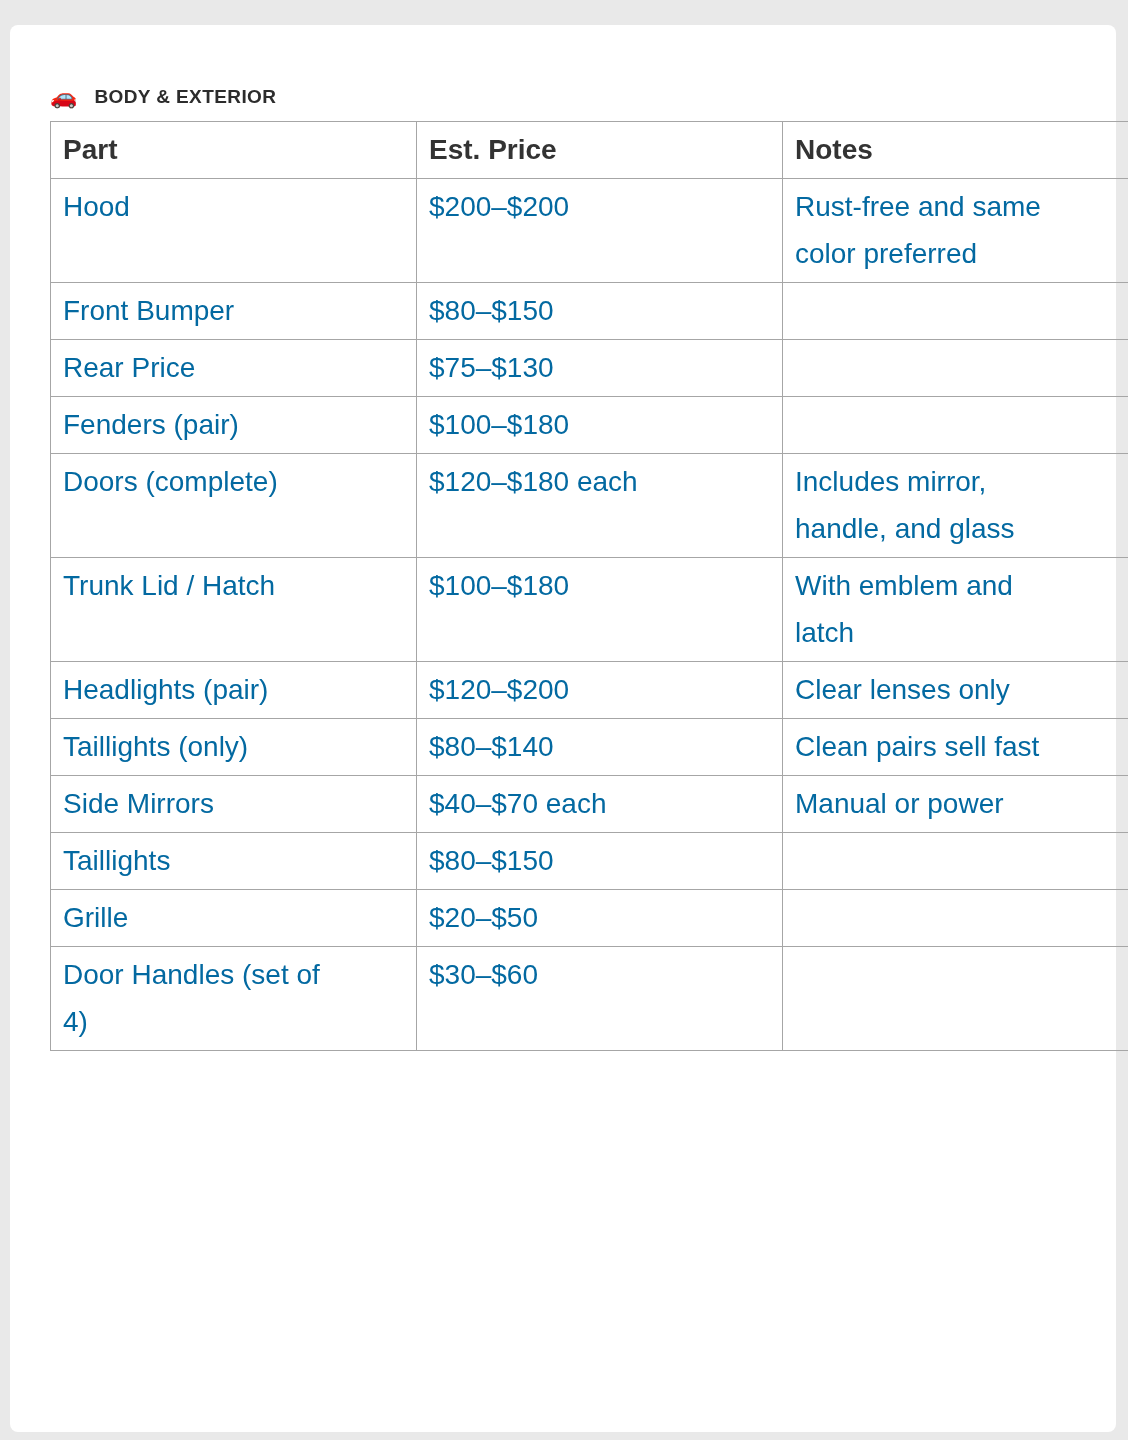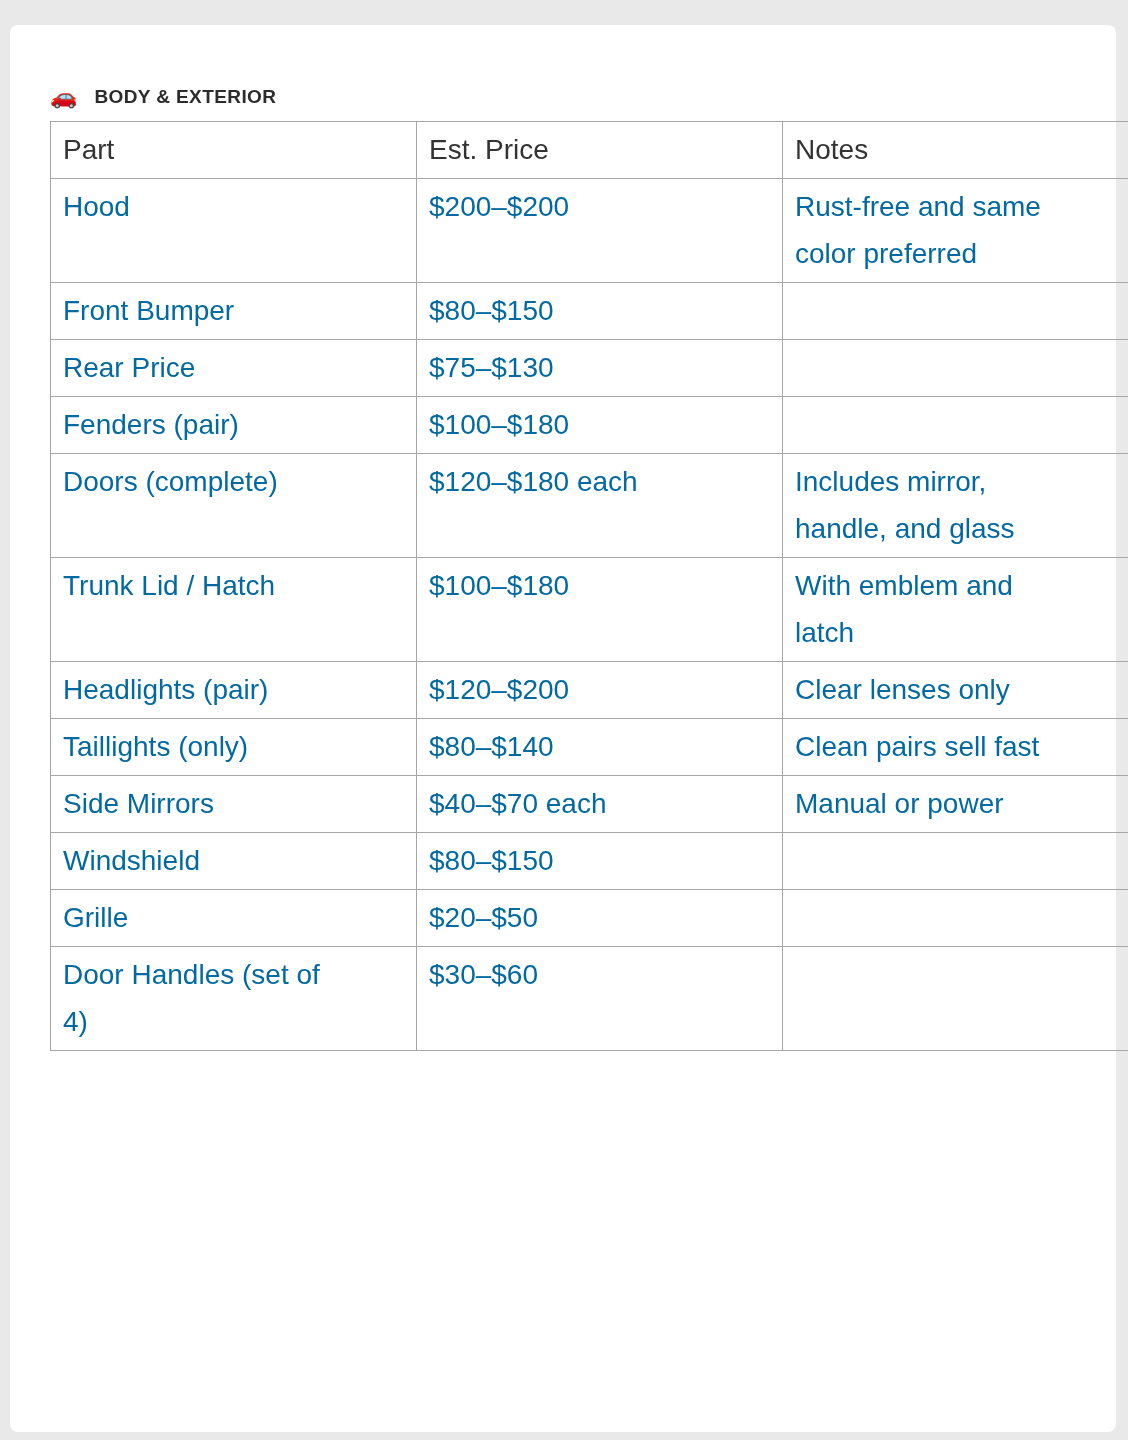--- a/index.html
+++ b/index.html
@@ -53,21 +53,21 @@
     vertical-align: top;
     text-align: left;
     padding: 4px 12px 5px 12px;
     font-size: 28px;
     line-height: 47px;
     color: #0369a1;
     white-space: pre-line;
     overflow: hidden;
   }
   table.parts th {
-    font-weight: 400;
+    font-weight: 700;
     color: #333333;
   }
 </style>
 </head>
 <body>
 
 <div class="page">
 
   <div class="section-heading">
     <span class="emoji">🚗</span>
@@ -125,21 +125,21 @@
           <td>Taillights (only)</td>
           <td>$80–$140</td>
           <td>Clean pairs sell fast</td>
         </tr>
         <tr>
           <td>Side Mirrors</td>
           <td>$40–$70 each</td>
           <td>Manual or power</td>
         </tr>
         <tr>
-          <td>Windshield</td>
+          <td>Taillights</td>
           <td>$80–$150</td>
           <td></td>
         </tr>
         <tr>
           <td>Grille</td>
           <td>$20–$50</td>
           <td></td>
         </tr>
         <tr>
           <td>Door Handles (set of

